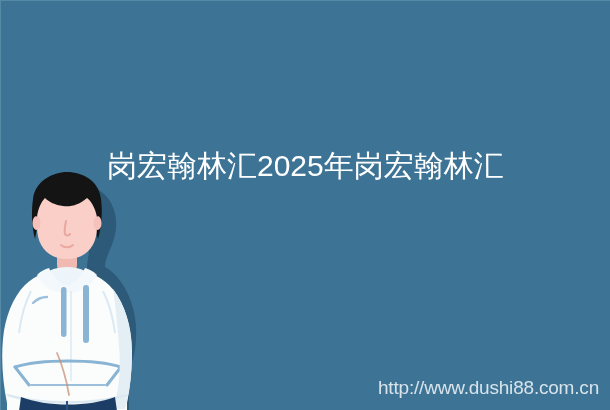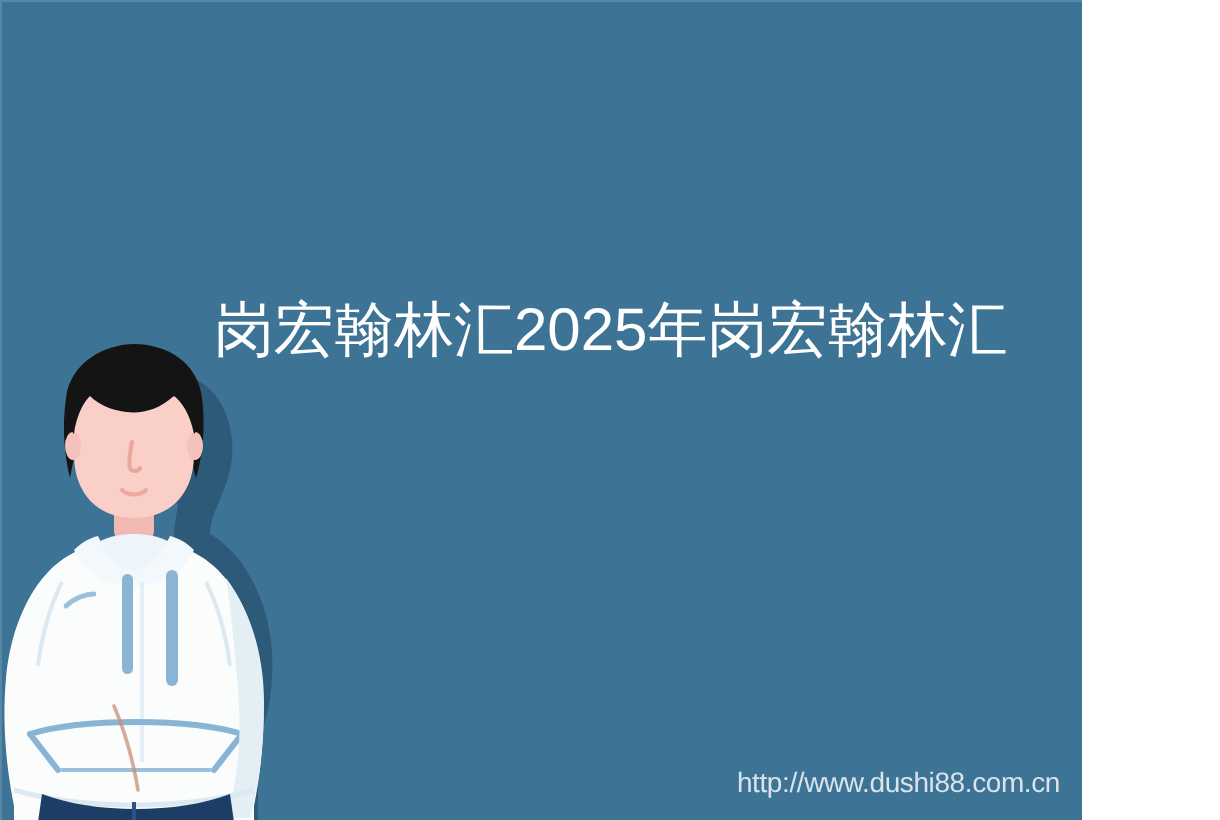--- a/index.html
+++ b/index.html
@@ -3,21 +3,21 @@
 <meta charset="utf-8">
 <style>
   html, body {
     margin: 0;
     padding: 0;
     background: #ffffff;
   }
 
   #banner {
     position: relative;
-    width: 541px;
+    width: 610px;
     height: 410px;
     overflow: hidden;
     background: #3d7496;
     font-family: "Liberation Sans", "DejaVu Sans", sans-serif;
     box-sizing: border-box;
     border-top: 1px solid #5689a6;
     border-left: 1px solid #5689a6;
   }
 
   
@@ -37,21 +37,21 @@
     display: block;
     height: 43px;
   }
 
   
   #watermark {
     position: absolute;
     right: 11px;
     bottom: 11px;
     color: rgba(255,255,255,0.80);
-    font-size: 14px;
+    font-size: 19px;
     letter-spacing: -0.2px;
     white-space: nowrap;
   }
 
   
   #figure {
     position: absolute;
     left: 0px;
     top: 170px;
     width: 150px;

